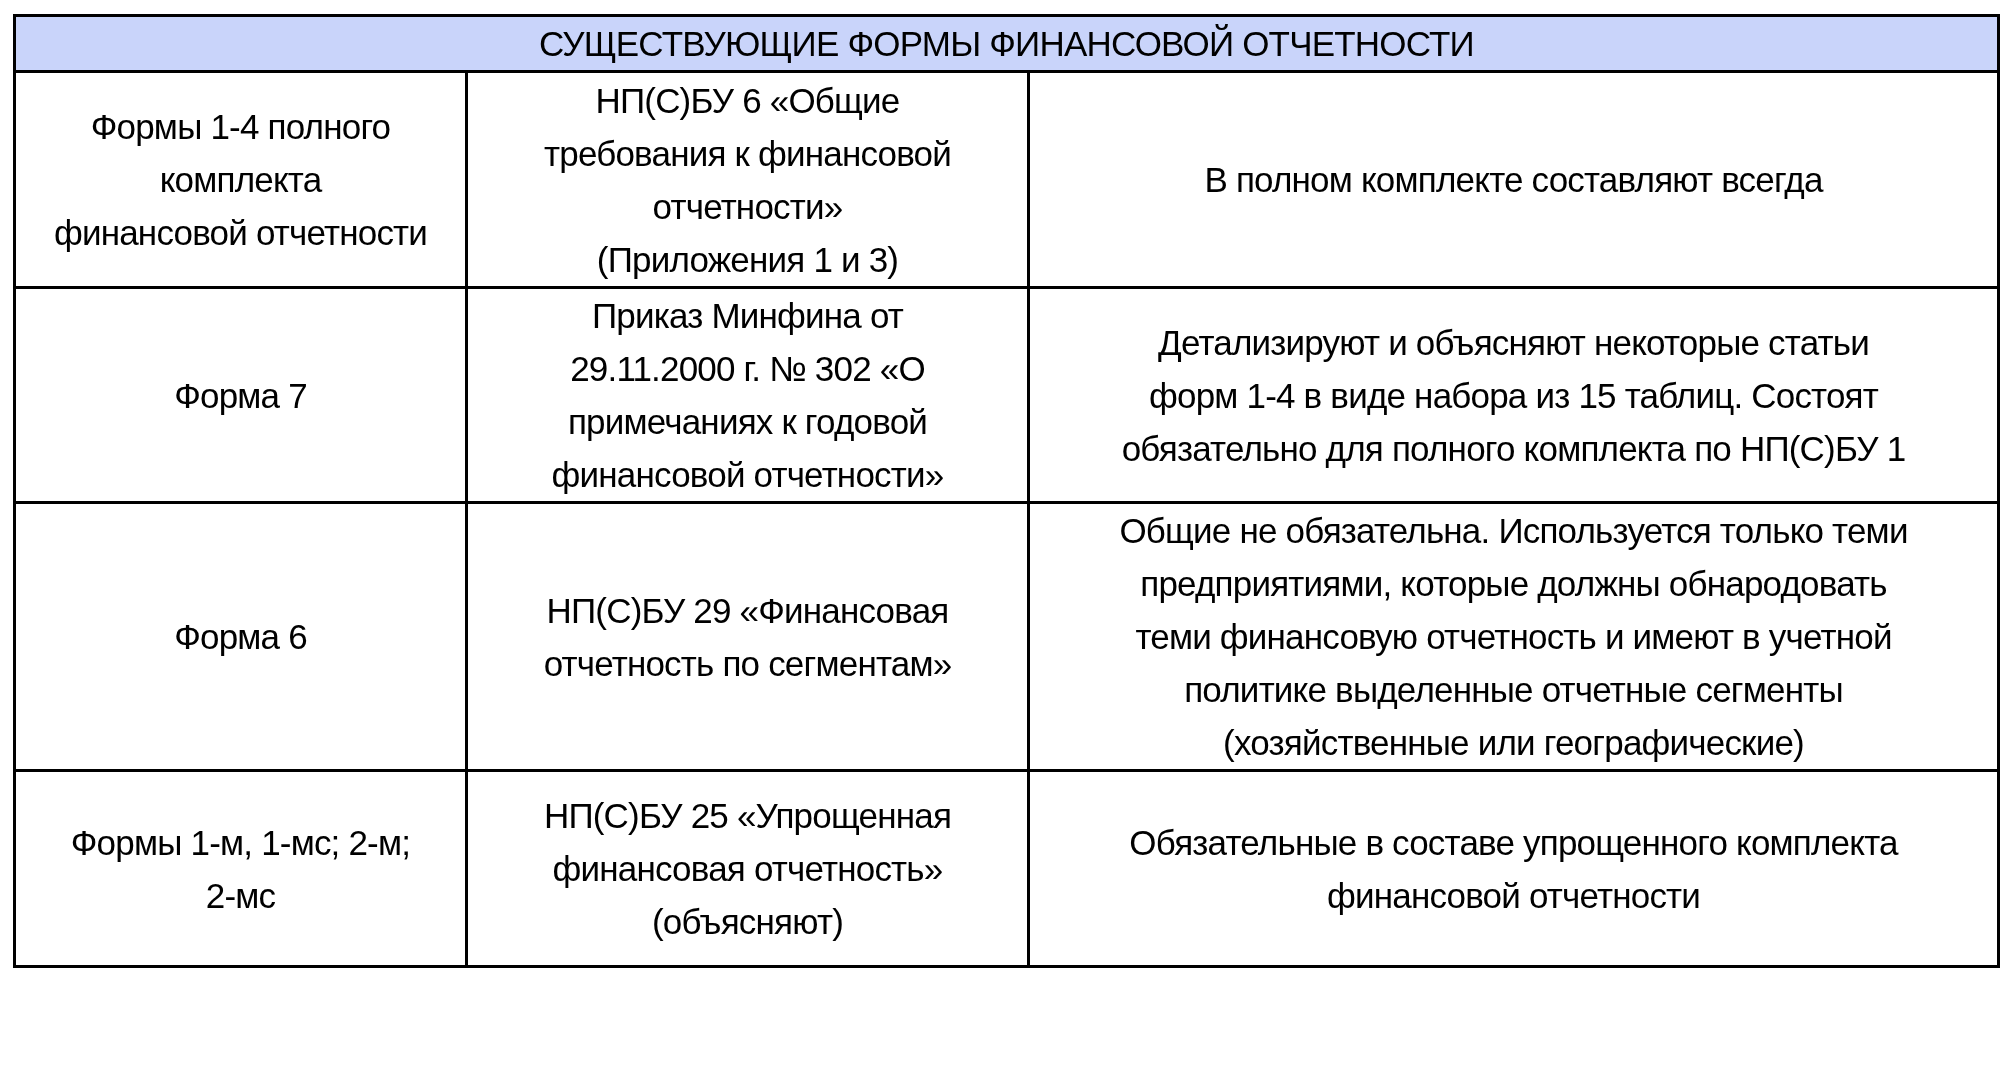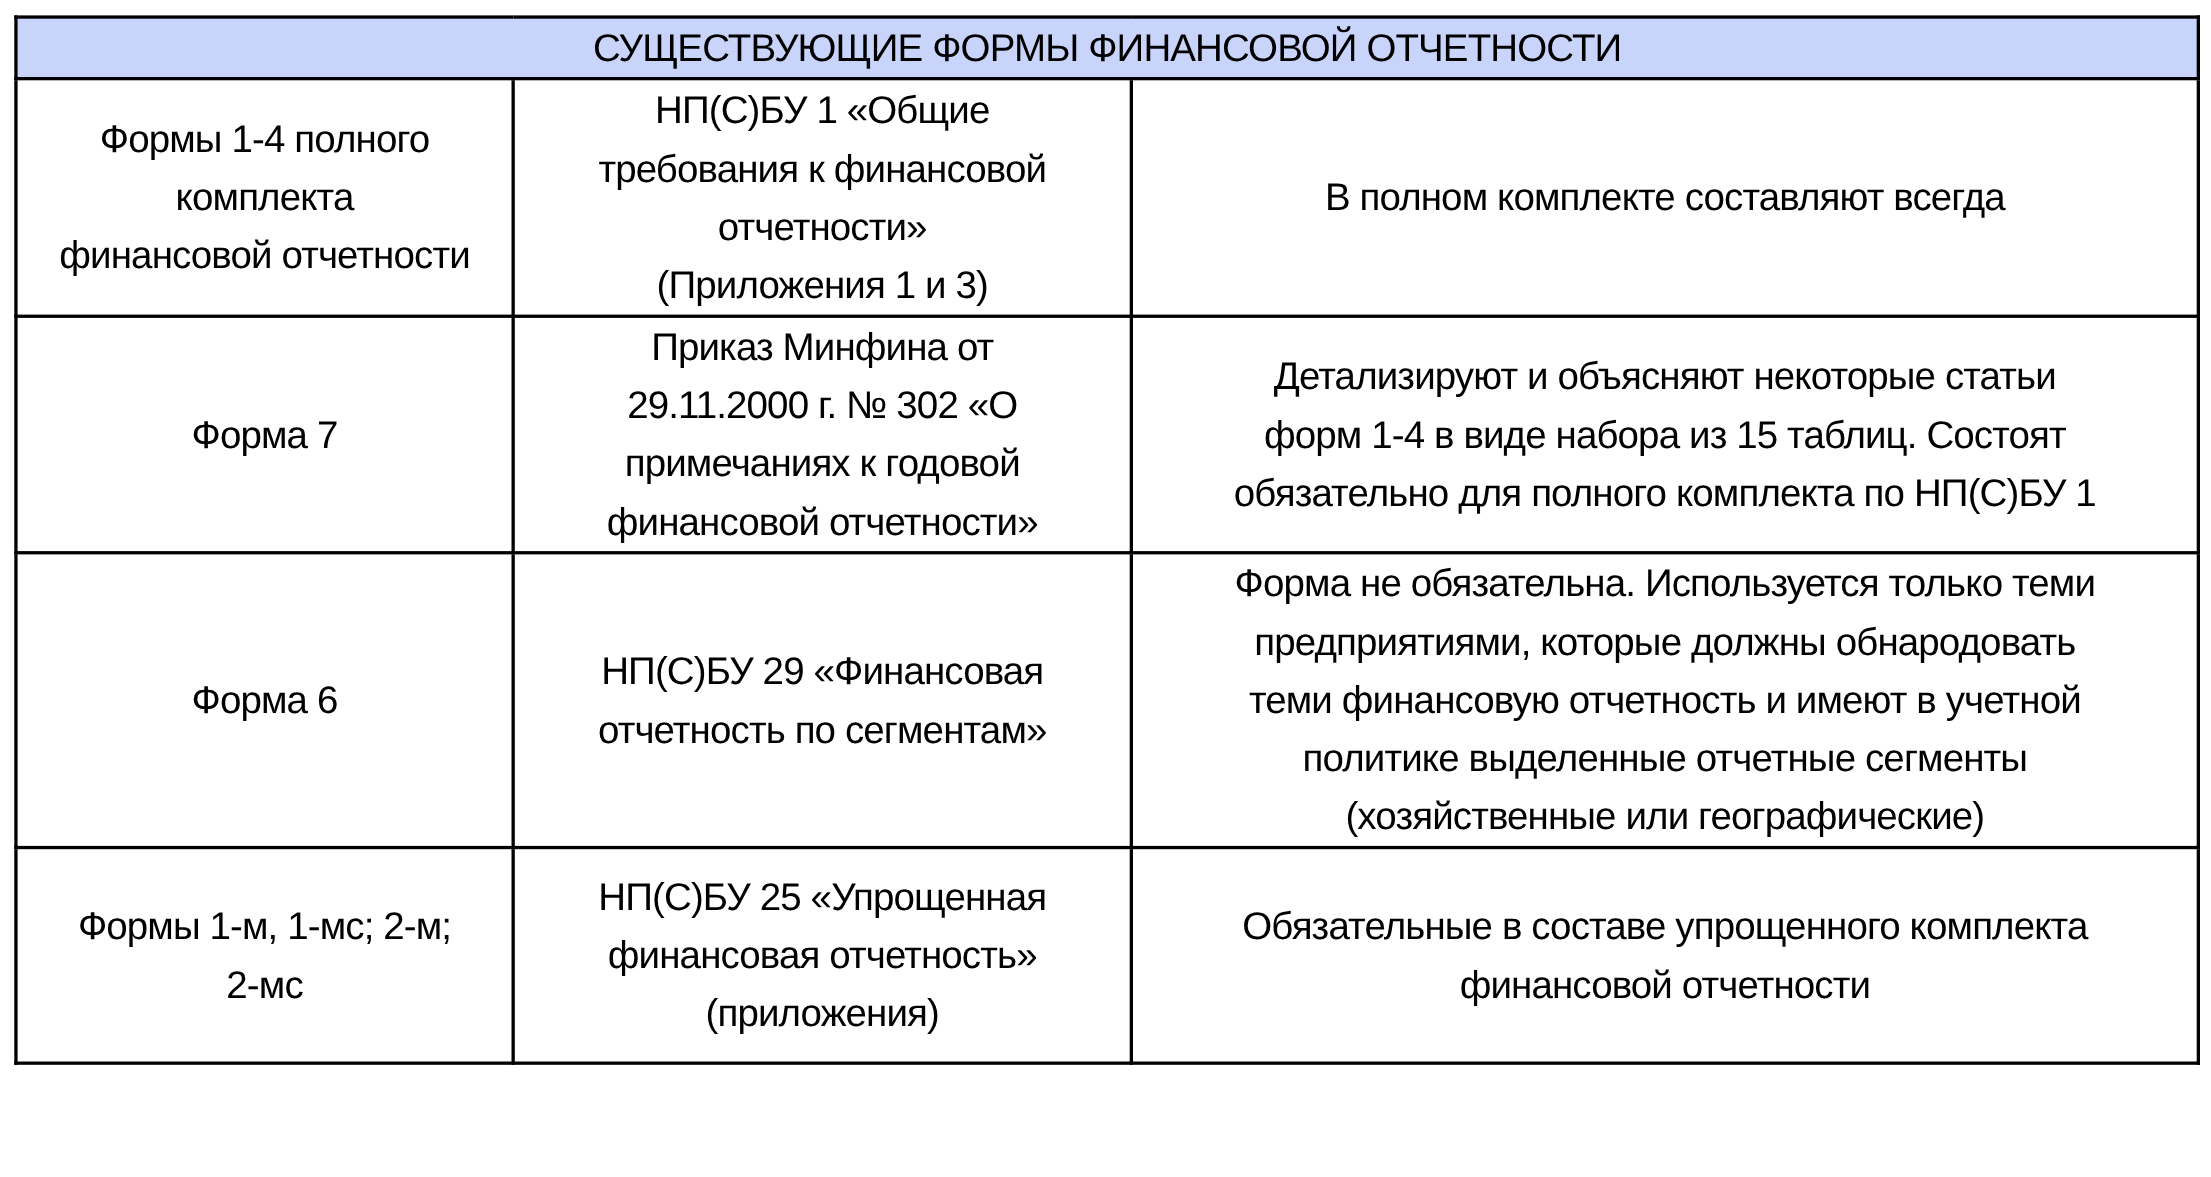--- a/index.html
+++ b/index.html
@@ -34,21 +34,21 @@
     <th colspan="3">СУЩЕСТВУЮЩИЕ ФОРМЫ ФИНАНСОВОЙ ОТЧЕТНОСТИ</th>
   </tr>
 
   <tr class="r1">
     <td>
       <span class="line">Формы 1-4 полного</span>
       <span class="line">комплекта</span>
       <span class="line"><span>финансовой </span><span class="b">отчетности</span></span>
     </td>
     <td>
-      <span class="line">НП(С)БУ 1 «Общие</span>
+      <span class="line">НП(С)БУ 6 «Общие</span>
       <span class="line">требования к финансовой</span>
       <span class="line">отчетности»</span>
       <span class="line">(Приложения 1 и 3)</span>
     </td>
     <td>
       <span class="line">В полном комплекте составляют всегда</span>
     </td>
   </tr>
 
   <tr class="r2">
@@ -66,37 +66,37 @@
     </td>
   </tr>
 
   <tr class="r3">
     <td>Форма 6</td>
     <td>
       <span class="line">НП(С)БУ 29 «Финансовая</span>
       <span class="line">отчетность по сегментам»</span>
     </td>
     <td class="left">
-      <span class="line"><span>Форма </span><span class="b">не обязательна</span><span>. Используется только теми</span></span>
+      <span class="line"><span>Общие </span><span class="b">не обязательна</span><span>. Используется только теми</span></span>
       <span class="line">предприятиями, которые должны обнародовать</span>
       <span class="line">теми финансовую отчетность и имеют в учетной</span>
       <span class="line">политике выделенные отчетные сегменты</span>
       <span class="line">(хозяйственные или географические)</span>
     </td>
   </tr>
 
   <tr class="r4">
     <td>
       <span class="line">Формы 1-м, 1-мс; 2-м;</span>
       <span class="line">2-мс</span>
     </td>
     <td>
       <span class="line">НП(С)БУ 25 «Упрощенная</span>
       <span class="line">финансовая отчетность»</span>
-      <span class="line">(приложения)</span>
+      <span class="line">(объясняют)</span>
     </td>
     <td class="left">
       <span class="line">Обязательные в составе упрощенного комплекта</span>
       <span class="line">финансовой отчетности</span>
     </td>
   </tr>
 </tbody>
   </table>
 
 </body></html>

